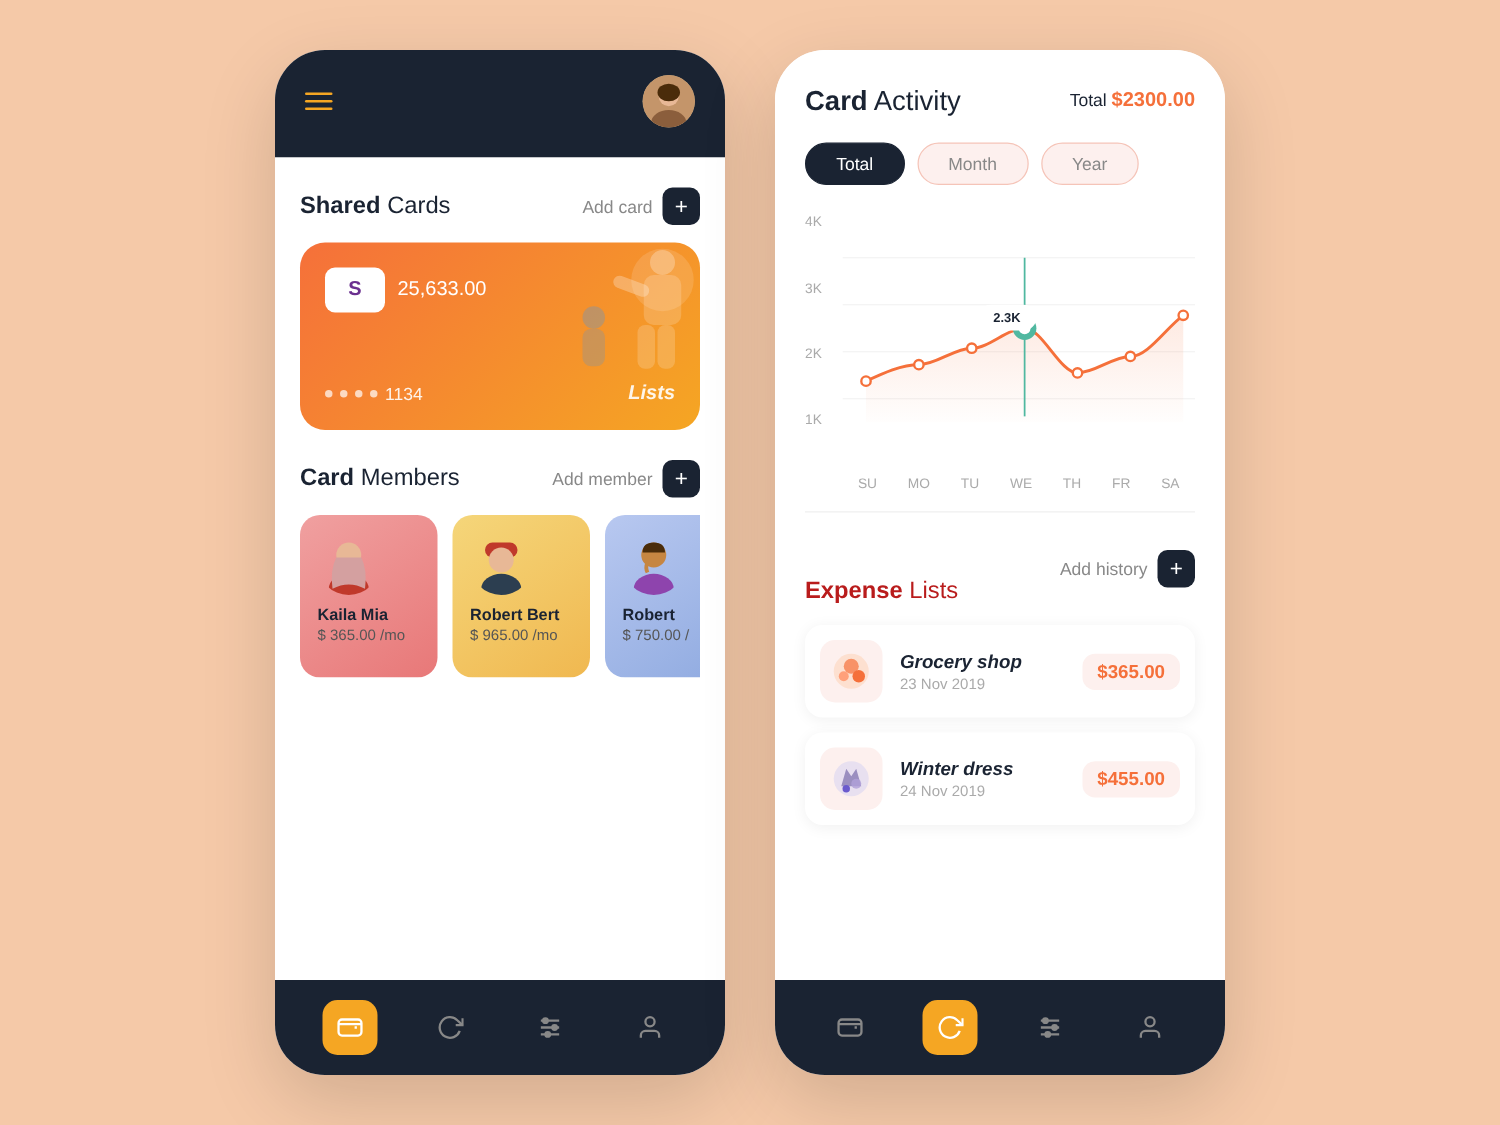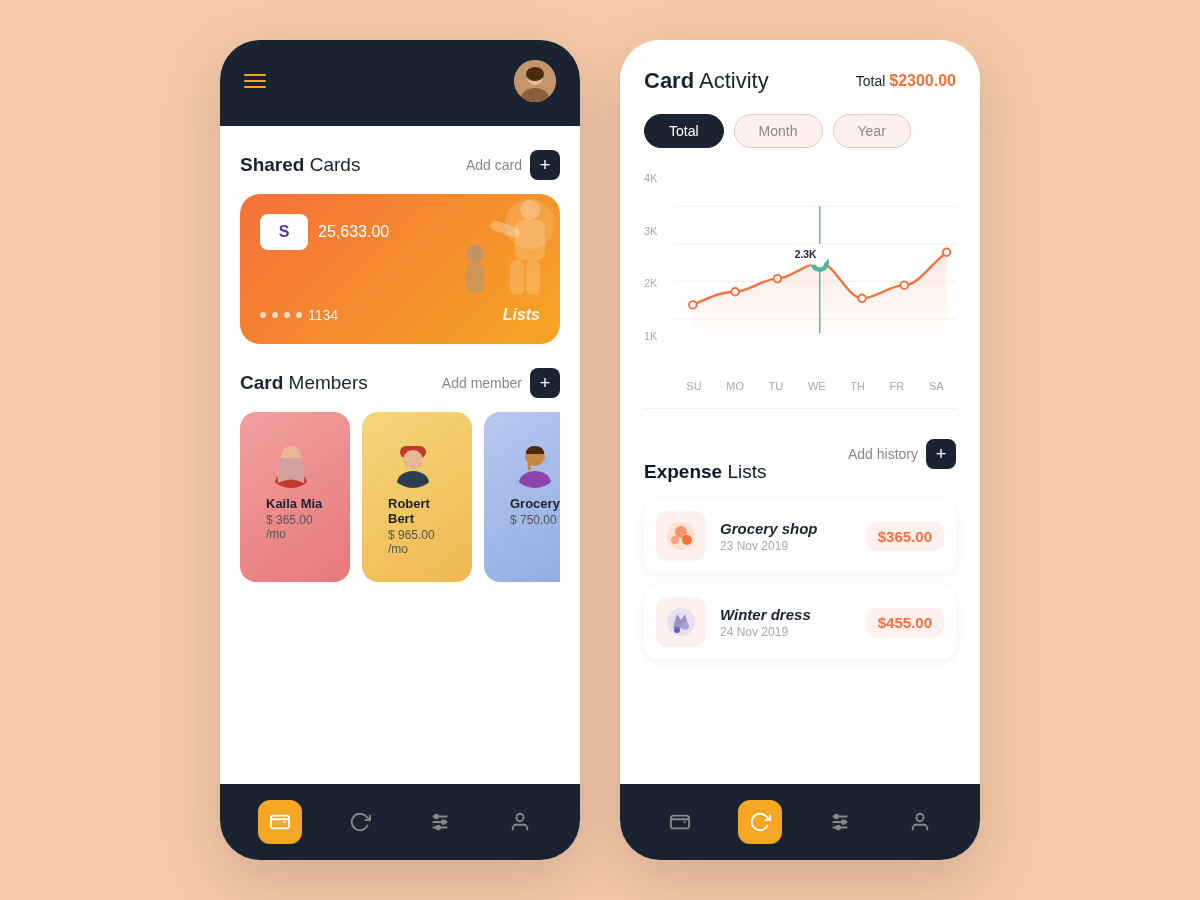--- a/index.html
+++ b/index.html
@@ -194,21 +194,21 @@
 
     
     .members-grid {
       display: flex;
       gap: 12px;
       overflow: hidden;
     }
 
     .member-card {
       border-radius: 16px;
-      padding: 26px;
+      padding: 14px;
       width: 110px;
       flex-shrink: 0;
       position: relative;
       overflow: hidden;
       min-height: 130px;
     }
 
     .member-card.pink { background: linear-gradient(145deg, #f0a0a0, #e87878); }
     .member-card.yellow { background: linear-gradient(145deg, #f5d67a, #f0b850); }
     .member-card.blue { background: linear-gradient(145deg, #b8c8f0, #8faae0); }
@@ -384,21 +384,21 @@
     .expense-header {
       display: flex;
       justify-content: space-between;
       align-items: center;
       margin-bottom: 16px;
     }
 
     .expense-title {
       font-size: 19px;
       font-weight: 700;
-      color: #0f172a;
+      color: #b91c1c;
       margin-top: 36px;
     }
 
     .expense-title span {
       font-weight: 400;
     }
 
     .expense-item {
       display: flex;
       align-items: center;
@@ -566,21 +566,21 @@
 
         <div class="member-card blue">
           <div class="member-avatar">
             <svg width="50" height="50" viewBox="0 0 50 50">
               <circle cx="25" cy="18" r="10" fill="#c68642"></circle>
               <path d="M16 16 Q16 8 25 8 Q34 8 34 16" fill="#4a2c0a"></path>
               <path d="M20 24 Q18 28 20 32" stroke="#c68642" stroke-width="3" fill="none"></path>
               <ellipse cx="25" cy="45" rx="16" ry="12" fill="#8e44ad"></ellipse>
             </svg>
           </div>
-          <div class="member-name">Grocery</div>
+          <div class="member-name">Robert</div>
           <div class="member-amount">$ 750.00 /</div>
         </div>
       </div>
     </div>
 
   </div>
 
   <div class="bottom-nav">
     <div class="nav-icon active">
       <svg width="22" height="22" viewBox="0 0 24 24" fill="none" stroke="currentColor" stroke-width="2">

